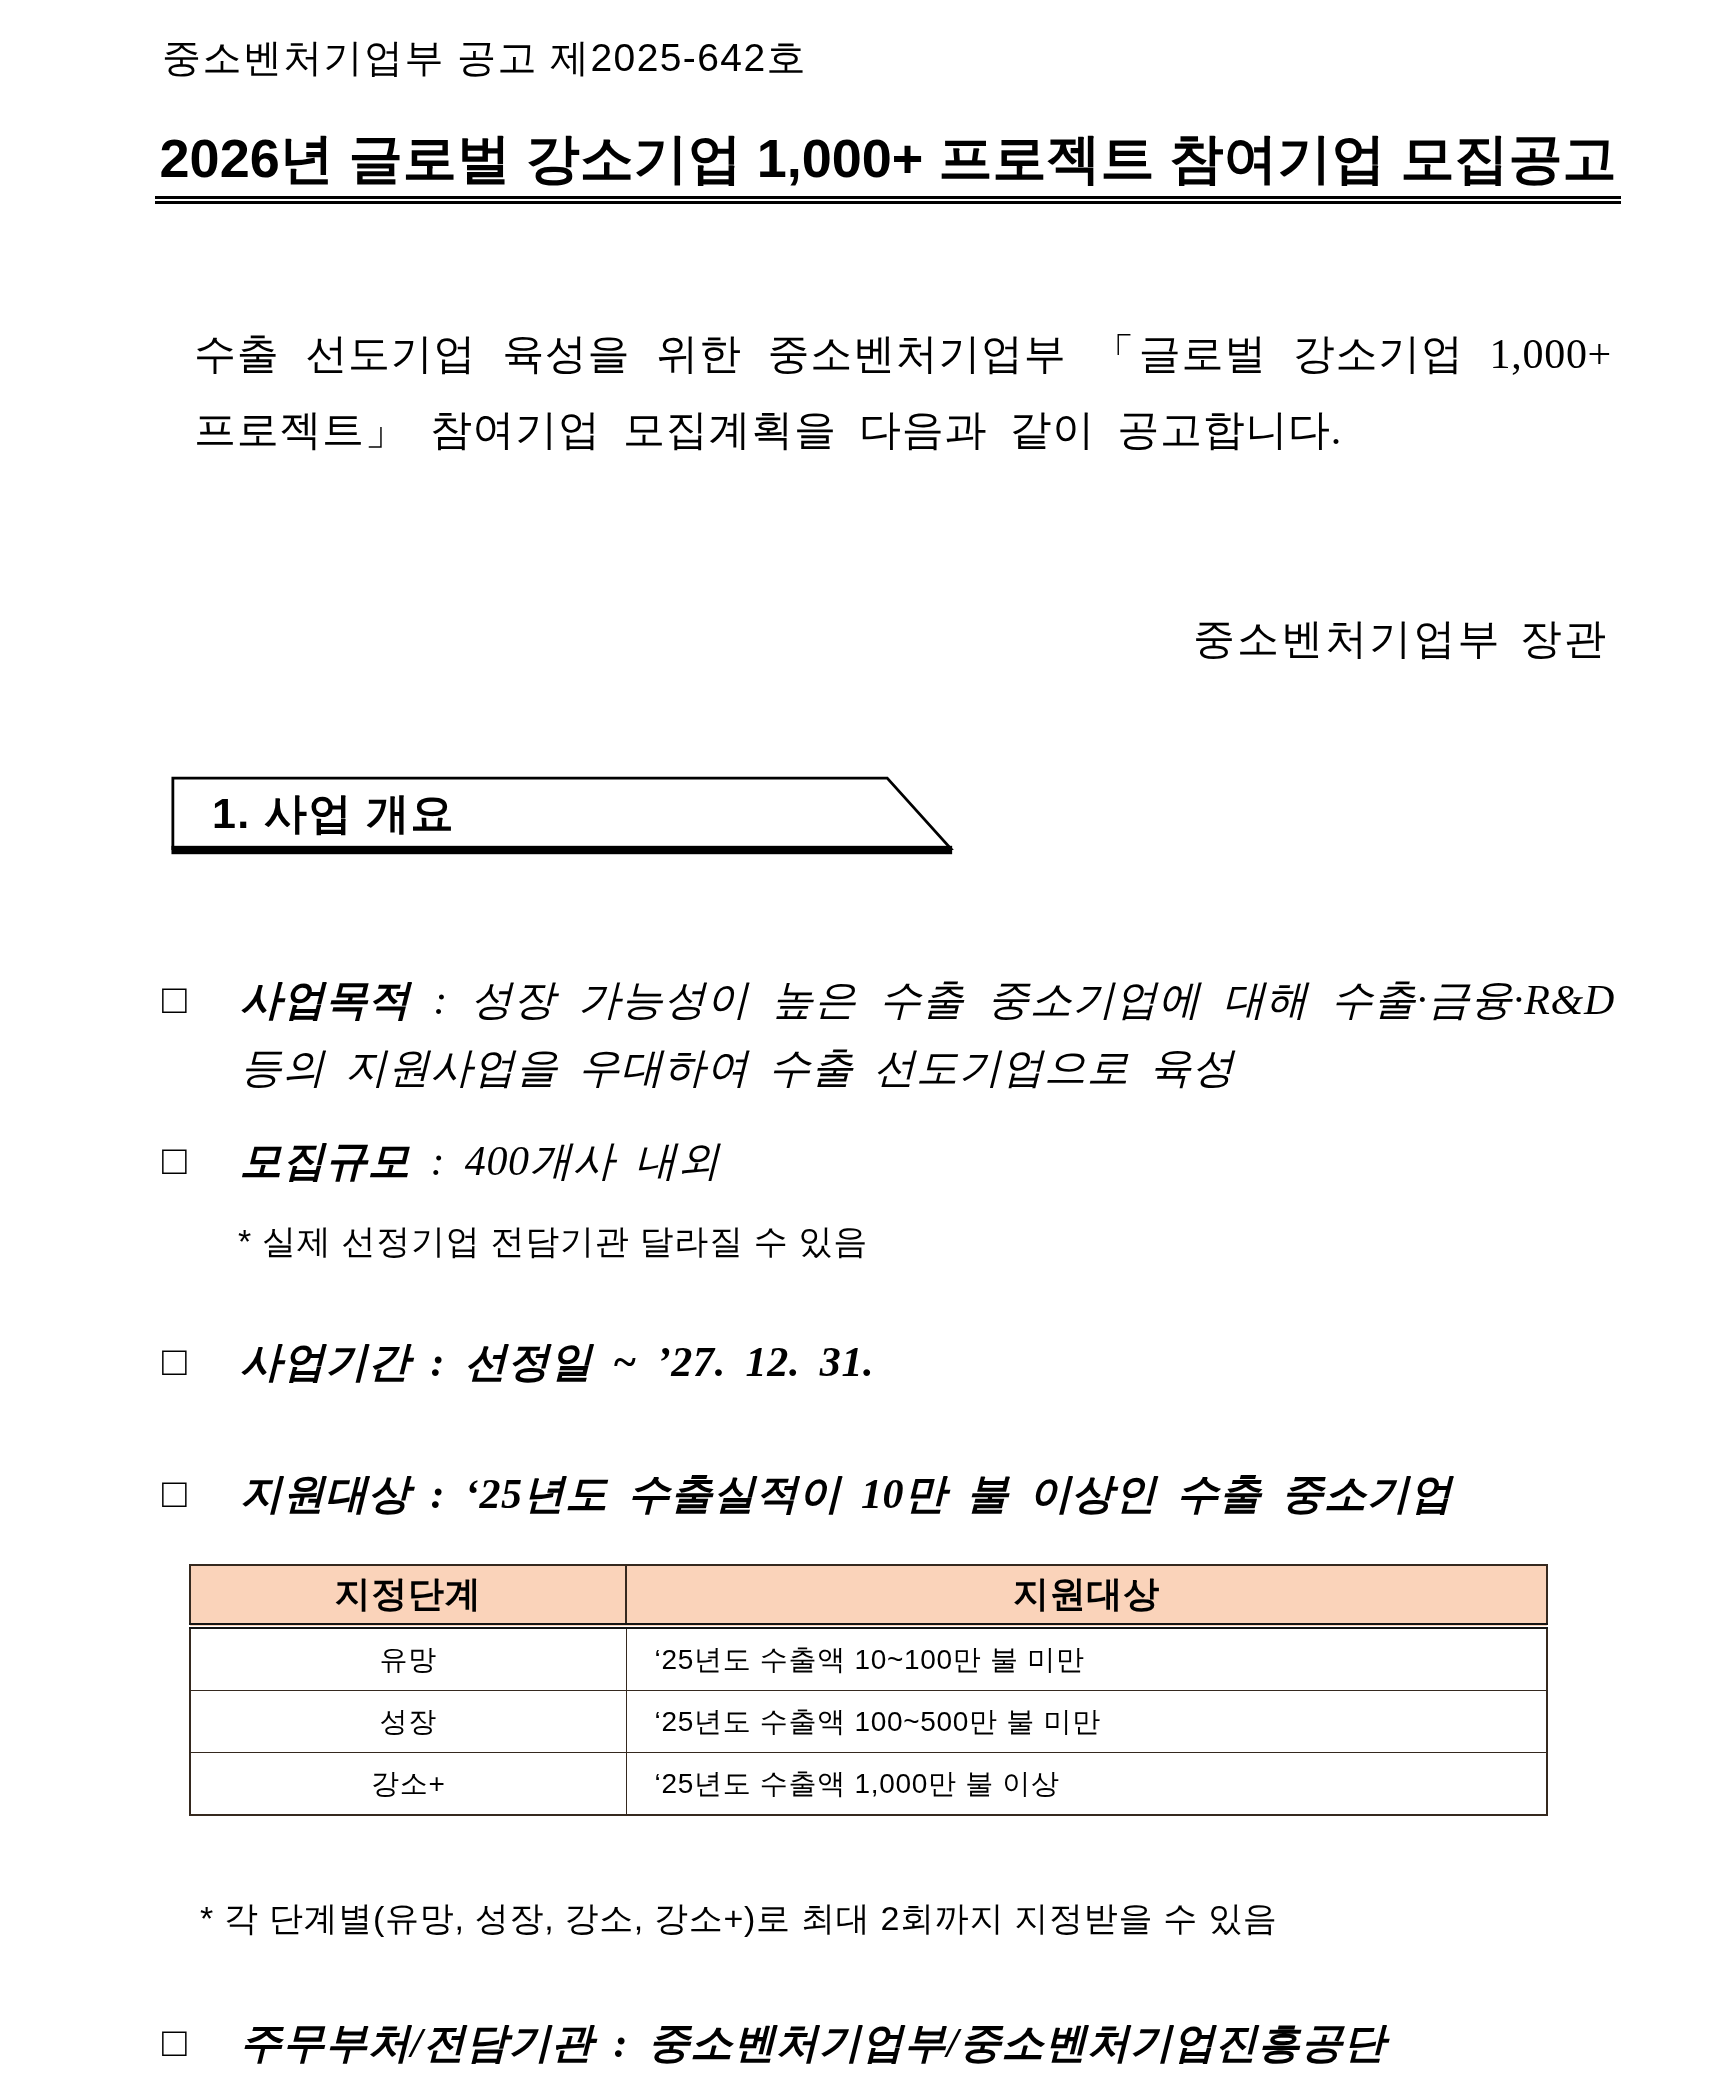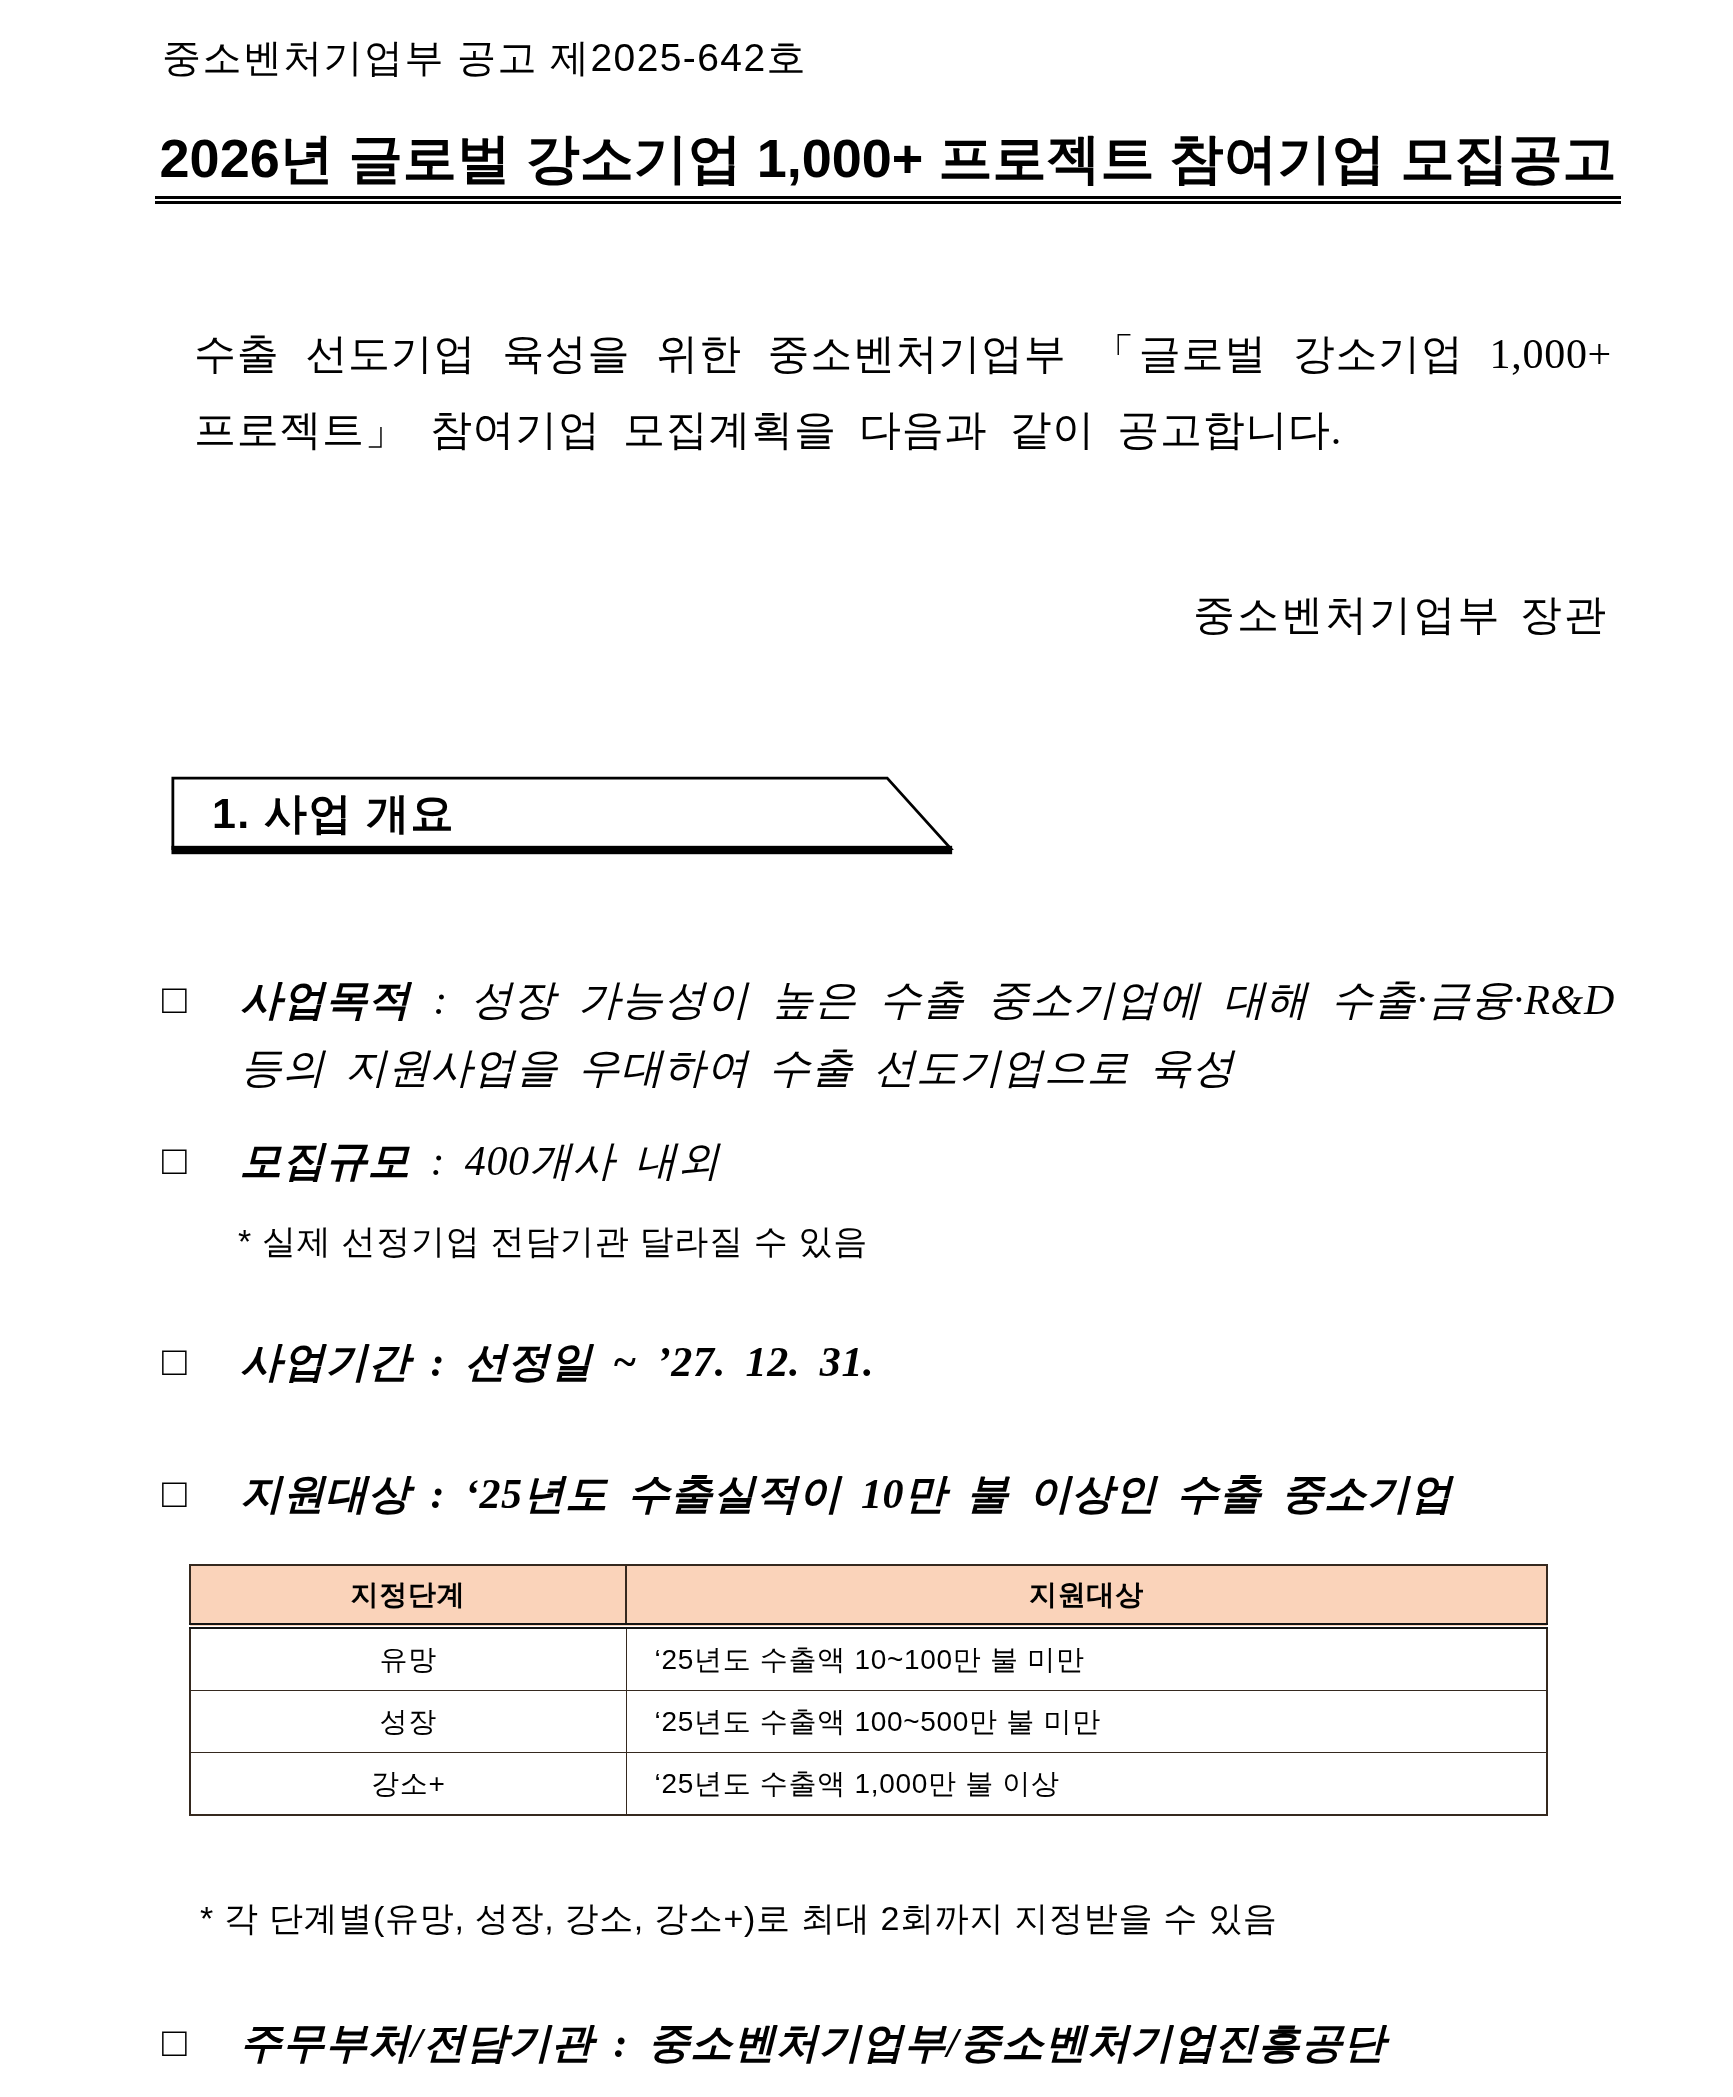--- a/index.html
+++ b/index.html
@@ -25,21 +25,21 @@
     position:absolute; left:194px; right:164px; top:316px;
     font:400 42px/1.82 "Liberation Serif","DejaVu Serif",serif;
     text-align:justify; word-spacing:11.2px; letter-spacing:0.7px;
   }
   .date-line, .signer-line {
     position:absolute; right:168px;
     font:400 42px/1.2 "Liberation Serif","DejaVu Serif",serif;
     letter-spacing:1.4px; word-spacing:5.6px;
   }
   .date-line { top:545px; }
-  .signer-line { top:590px; letter-spacing:2.1px; }
+  .signer-line { top:614px; letter-spacing:2.1px; }
 
   .section-box { position:absolute; left:171px; top:776px; width:783px; height:81px; }
   .section-box svg { position:absolute; left:0; top:0; }
   .section-label {
     position:absolute; left:41px; top:46%; transform:translateY(-50%);
     font:700 43px/1 "Liberation Sans","DejaVu Sans",sans-serif;
     letter-spacing:1.4px;
   }
 
   .item {
@@ -67,21 +67,21 @@
   #note-table { left:200px; top:1896px; }
 
   table.support {
     position:absolute; left:189px; top:1564px; width:1359px;
     border-collapse:collapse; table-layout:fixed;
     font-family:"Liberation Sans","DejaVu Sans",sans-serif;
     border:2.8px solid #35291f;
   }
   table.support th {
     height:55px; background:#fad3ba;
-    font-size:28px; font-weight:700; text-align:center;
+    font-size:36px; font-weight:700; text-align:center;
     border:2.1px solid #35291f; border-bottom:6.3px double #141414;
     letter-spacing:0.7px;
   }
   table.support td {
     height:59px; font-size:28px; font-weight:400;
     border:1.4px solid #35291f; letter-spacing:0.7px;
   }
   table.support .col1 { width:432px; text-align:center; }
   table.support td.col2 { text-align:left; padding-left:28px; }
 </style>

